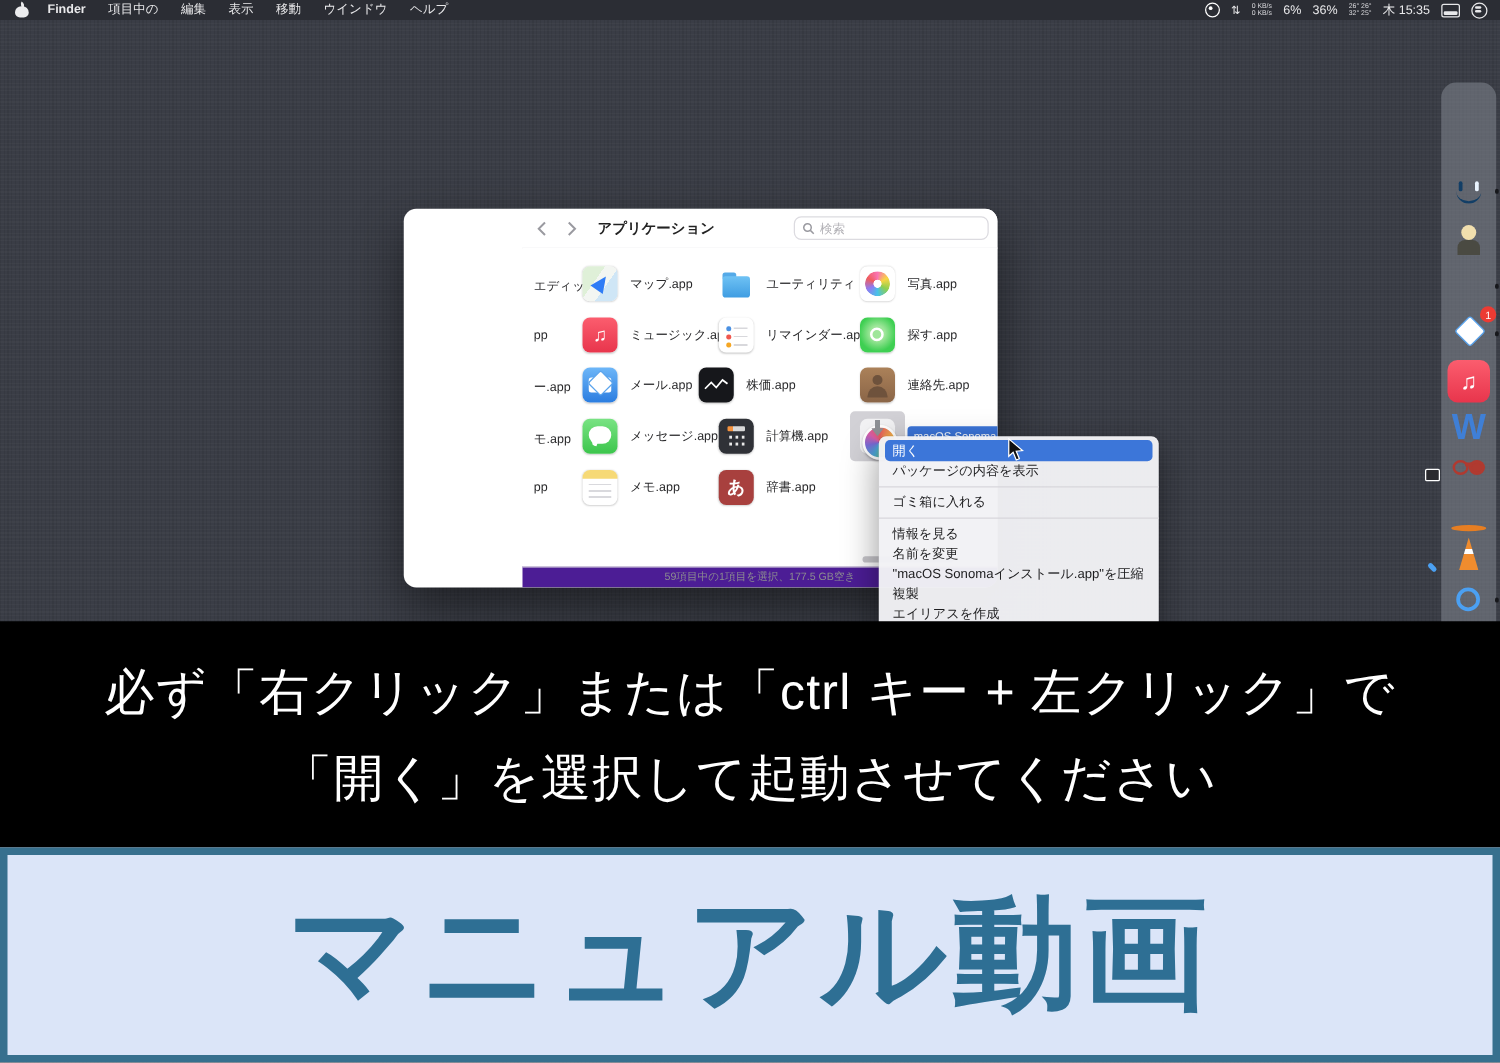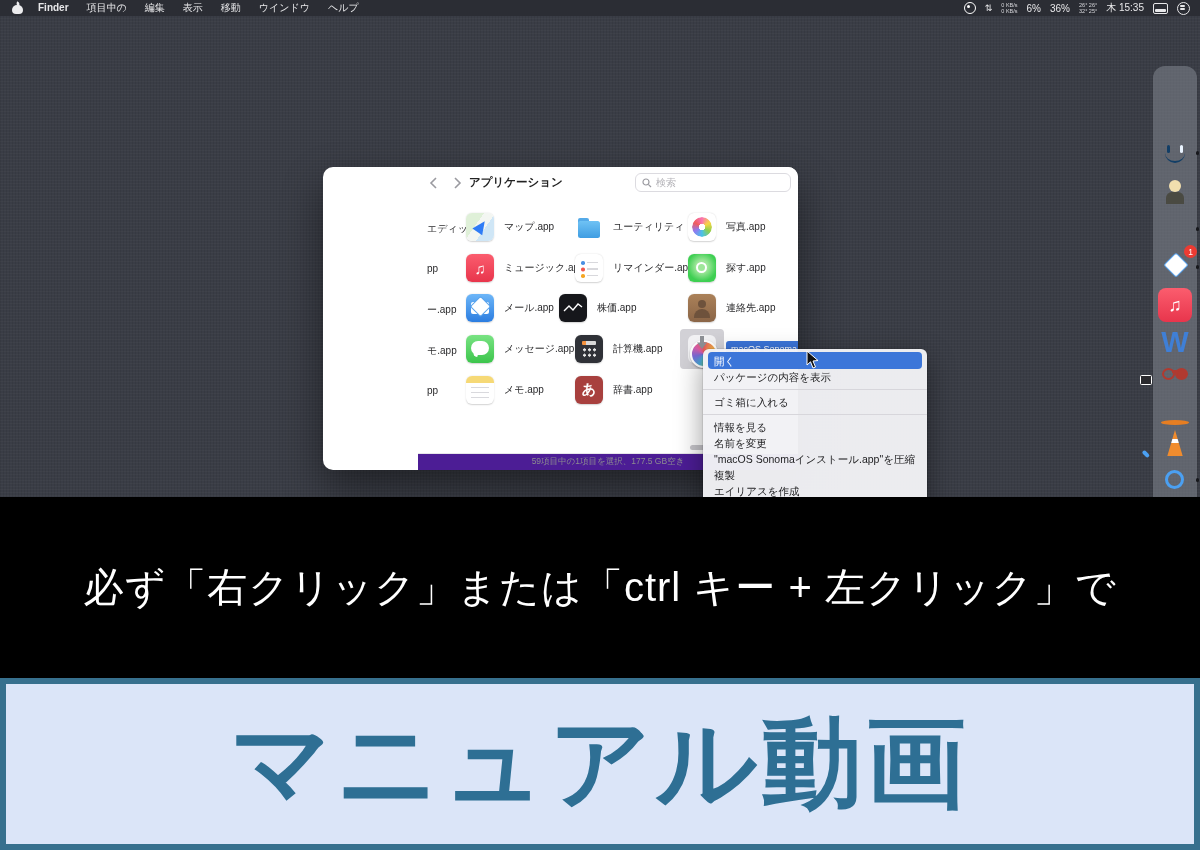--- a/index.html
+++ b/index.html
@@ -29,21 +29,21 @@
   .cc-ic::after{content:"";position:absolute;left:2px;top:2.6px;width:5px;height:1.6px;background:#e8e8ea;border-radius:2px;box-shadow:0 3px 0 #e8e8ea;}
   
   .fwin{position:absolute;left:323px;top:167px;width:475px;height:303px;border-radius:10px;
     background:#fff;box-shadow:0 18px 40px rgba(0,0,0,.45);overflow:hidden;z-index:10;}
   .fside{position:absolute;left:0;top:0;bottom:0;width:95px;background:#e4e3e8;border-right:1px solid #d4d3d8;}
   .tl{position:absolute;top:10px;width:8px;height:8px;border-radius:50%;}
   .tl.r{left:11px;background:#f35f57;}.tl.y{left:25px;background:#fbbe2e;}.tl.g{left:39px;background:#32c63f;}
   .side-h{position:absolute;left:11px;font-size:8px;color:#98979c;}
   .ftool{position:absolute;left:95px;right:0;top:0;height:31px;background:#fff;border-bottom:1px solid #e7e6ea;display:flex;align-items:center;}
   .navbtn{margin-left:11px;color:#9a9aa0;display:flex;align-items:center;}
-  .ftitle{margin-left:7px;font-size:11.5px;font-weight:bold;color:#222;}
+  .ftitle{margin-left:16px;font-size:11.5px;font-weight:bold;color:#222;}
   .toolic{margin-left:14px;display:flex;align-items:center;}
   .searchbox{position:absolute;right:7px;top:6px;width:156px;height:19px;border:1px solid #dcdbe0;border-radius:6px;background:#fff;display:flex;align-items:center;gap:4px;padding-left:6px;box-sizing:border-box;}
   .searchbox .ph{font-size:10px;color:#b2b1b6;}
   
   .fcontent{position:absolute;left:95px;right:0;top:31px;bottom:16px;background:#fff;}
   .plabel{position:absolute;left:9px;font-size:10px;color:#2a2a2c;white-space:nowrap;overflow:hidden;}
   .cell{position:absolute;display:flex;align-items:center;gap:10px;}
   .al{font-size:10px;color:#2a2a2c;white-space:nowrap;}
   .ai{width:28px;height:28px;border-radius:6px;position:relative;flex:none;box-shadow:0 .5px 1.5px rgba(0,0,0,.18);}
   .ai-maps{background:linear-gradient(125deg,#dff0d8 0 38%,#f3f6f2 38% 62%,#cfe6f6 62%);}
@@ -356,19 +356,20 @@
       <i class="rundot"></i>
     </div>
     <div class="dock-sep"></div>
     <div class="ditem" style="top:477px">
       <span class="di di-folder"></span>
     </div>
   </div>
 
   <div class="band">
     <span class="ln">必ず「右クリック」または「ctrl キー + 左クリック」で</span>
+    <span class="ln">「開く」を選択して起動させてください</span>
   </div>
 
   <div class="banner">
     <span class="bt">マニュアル動画</span>
   </div>
 
 </div>
 
 </body></html>

